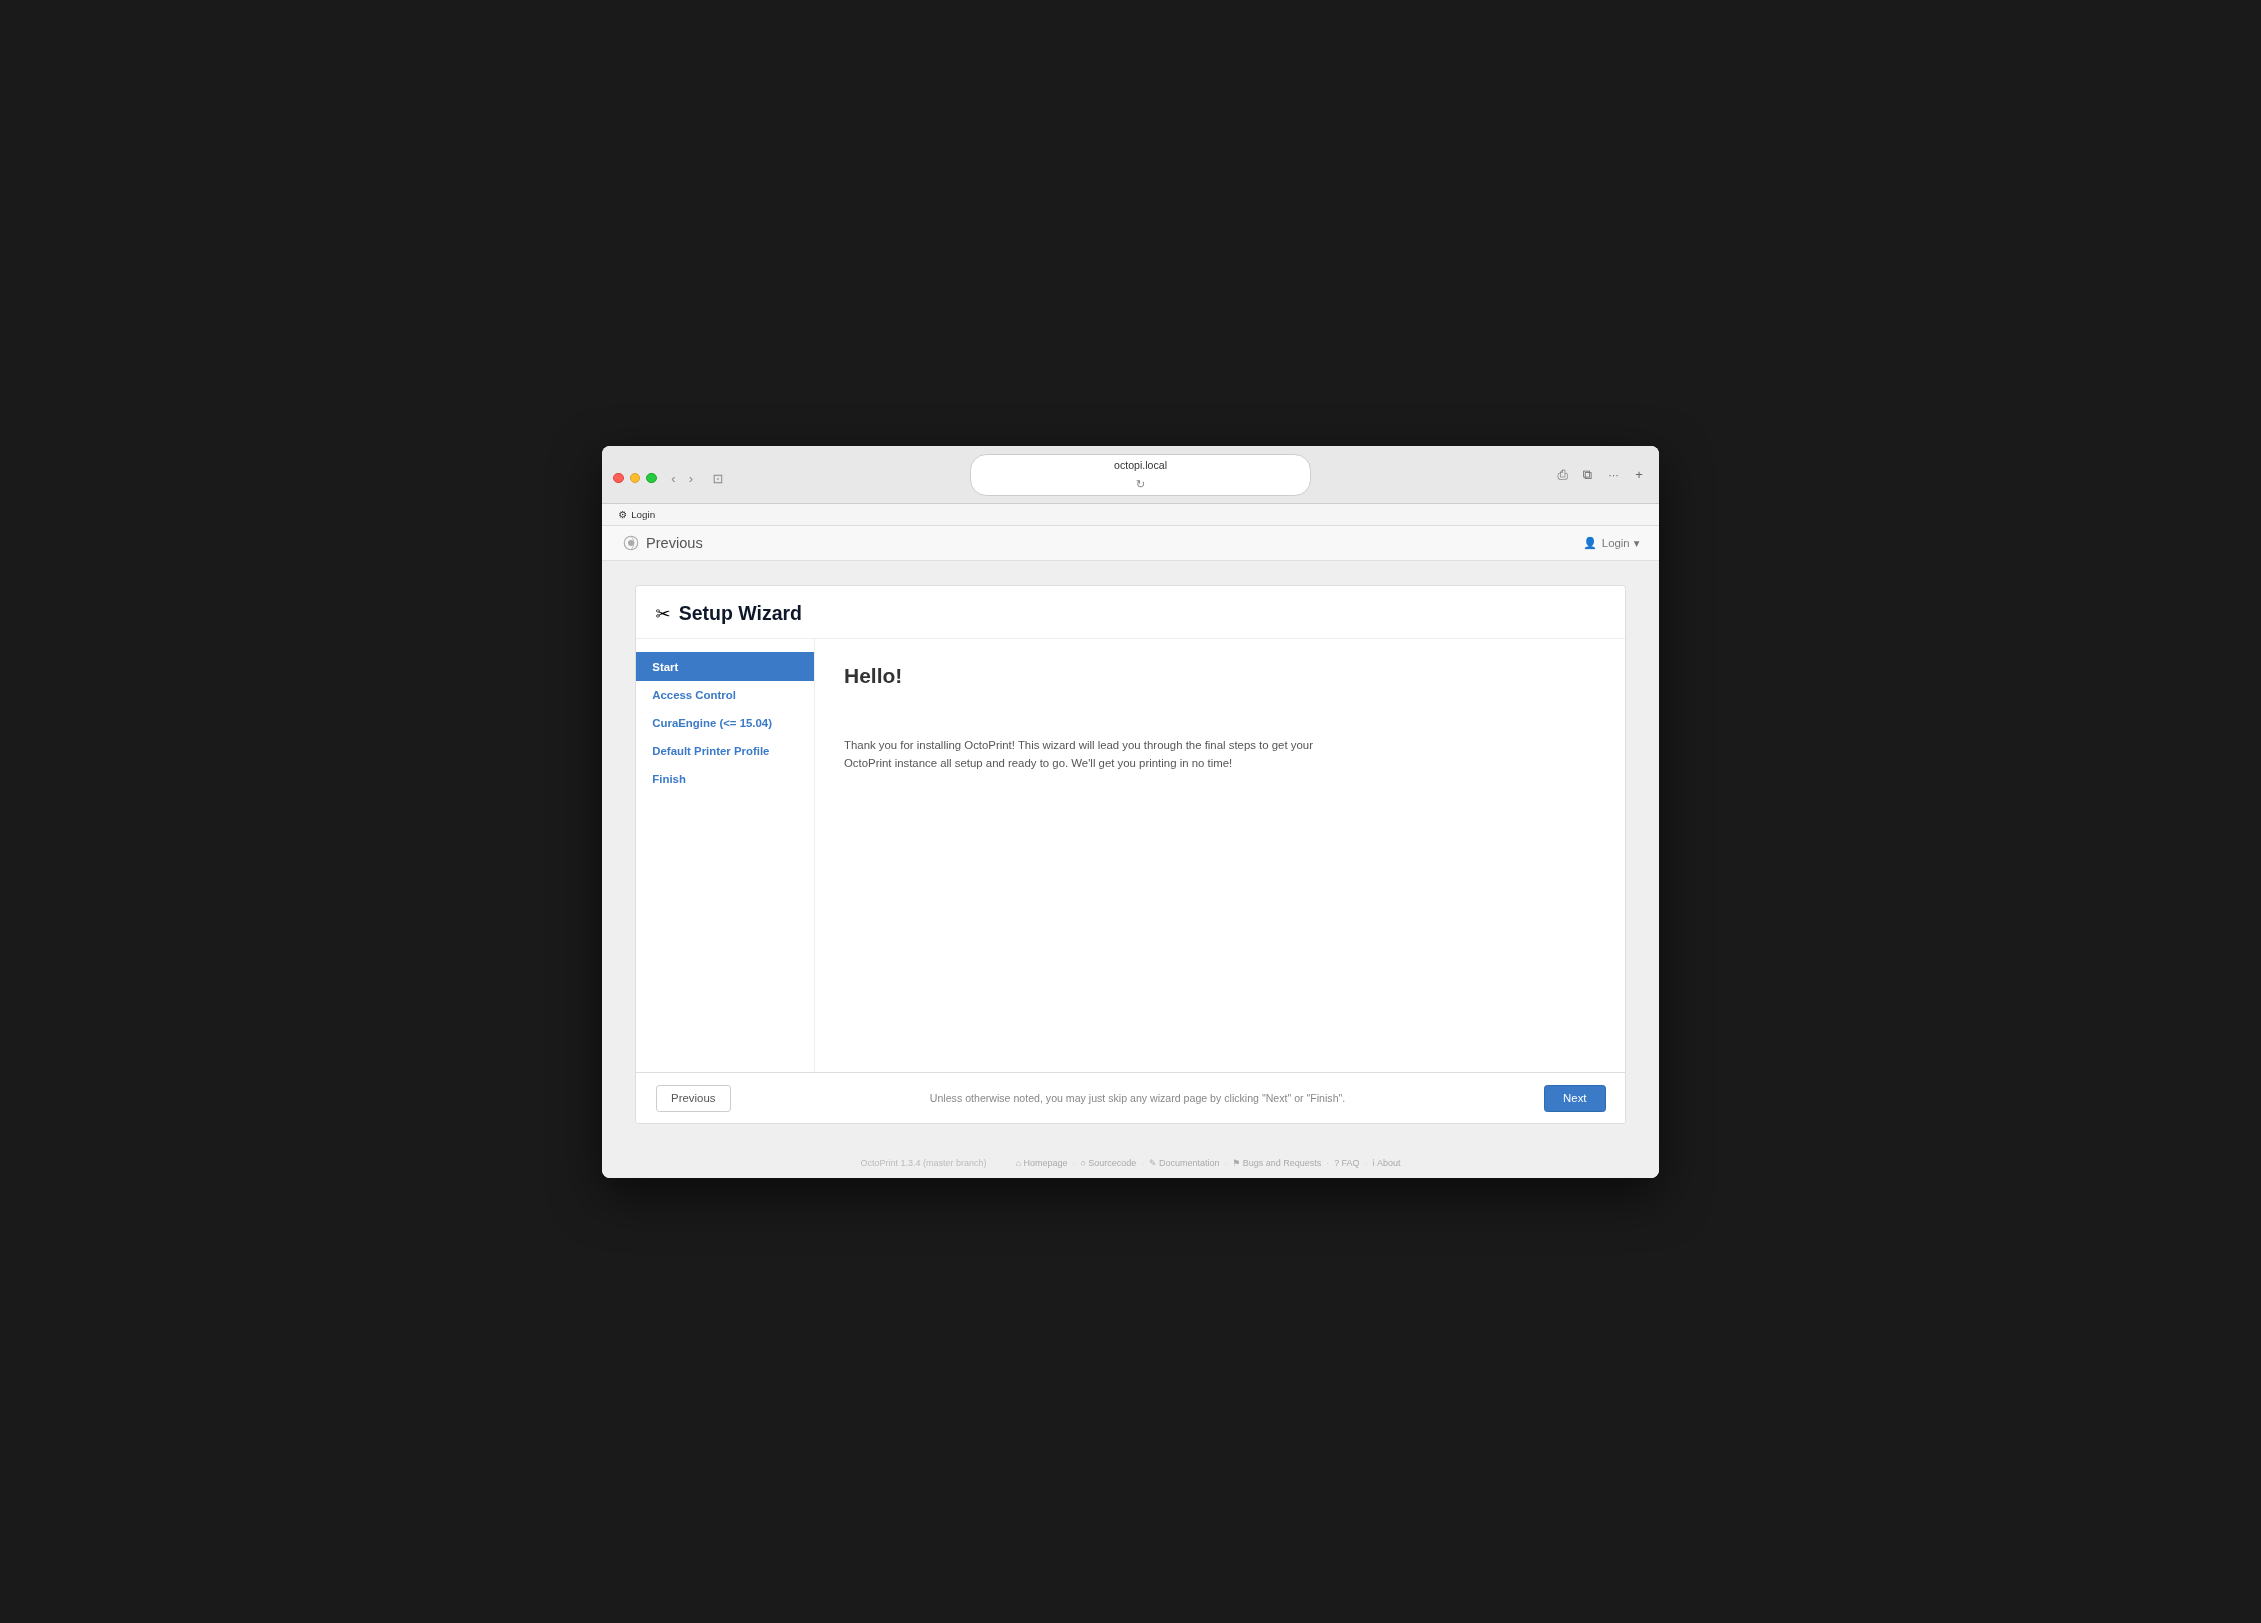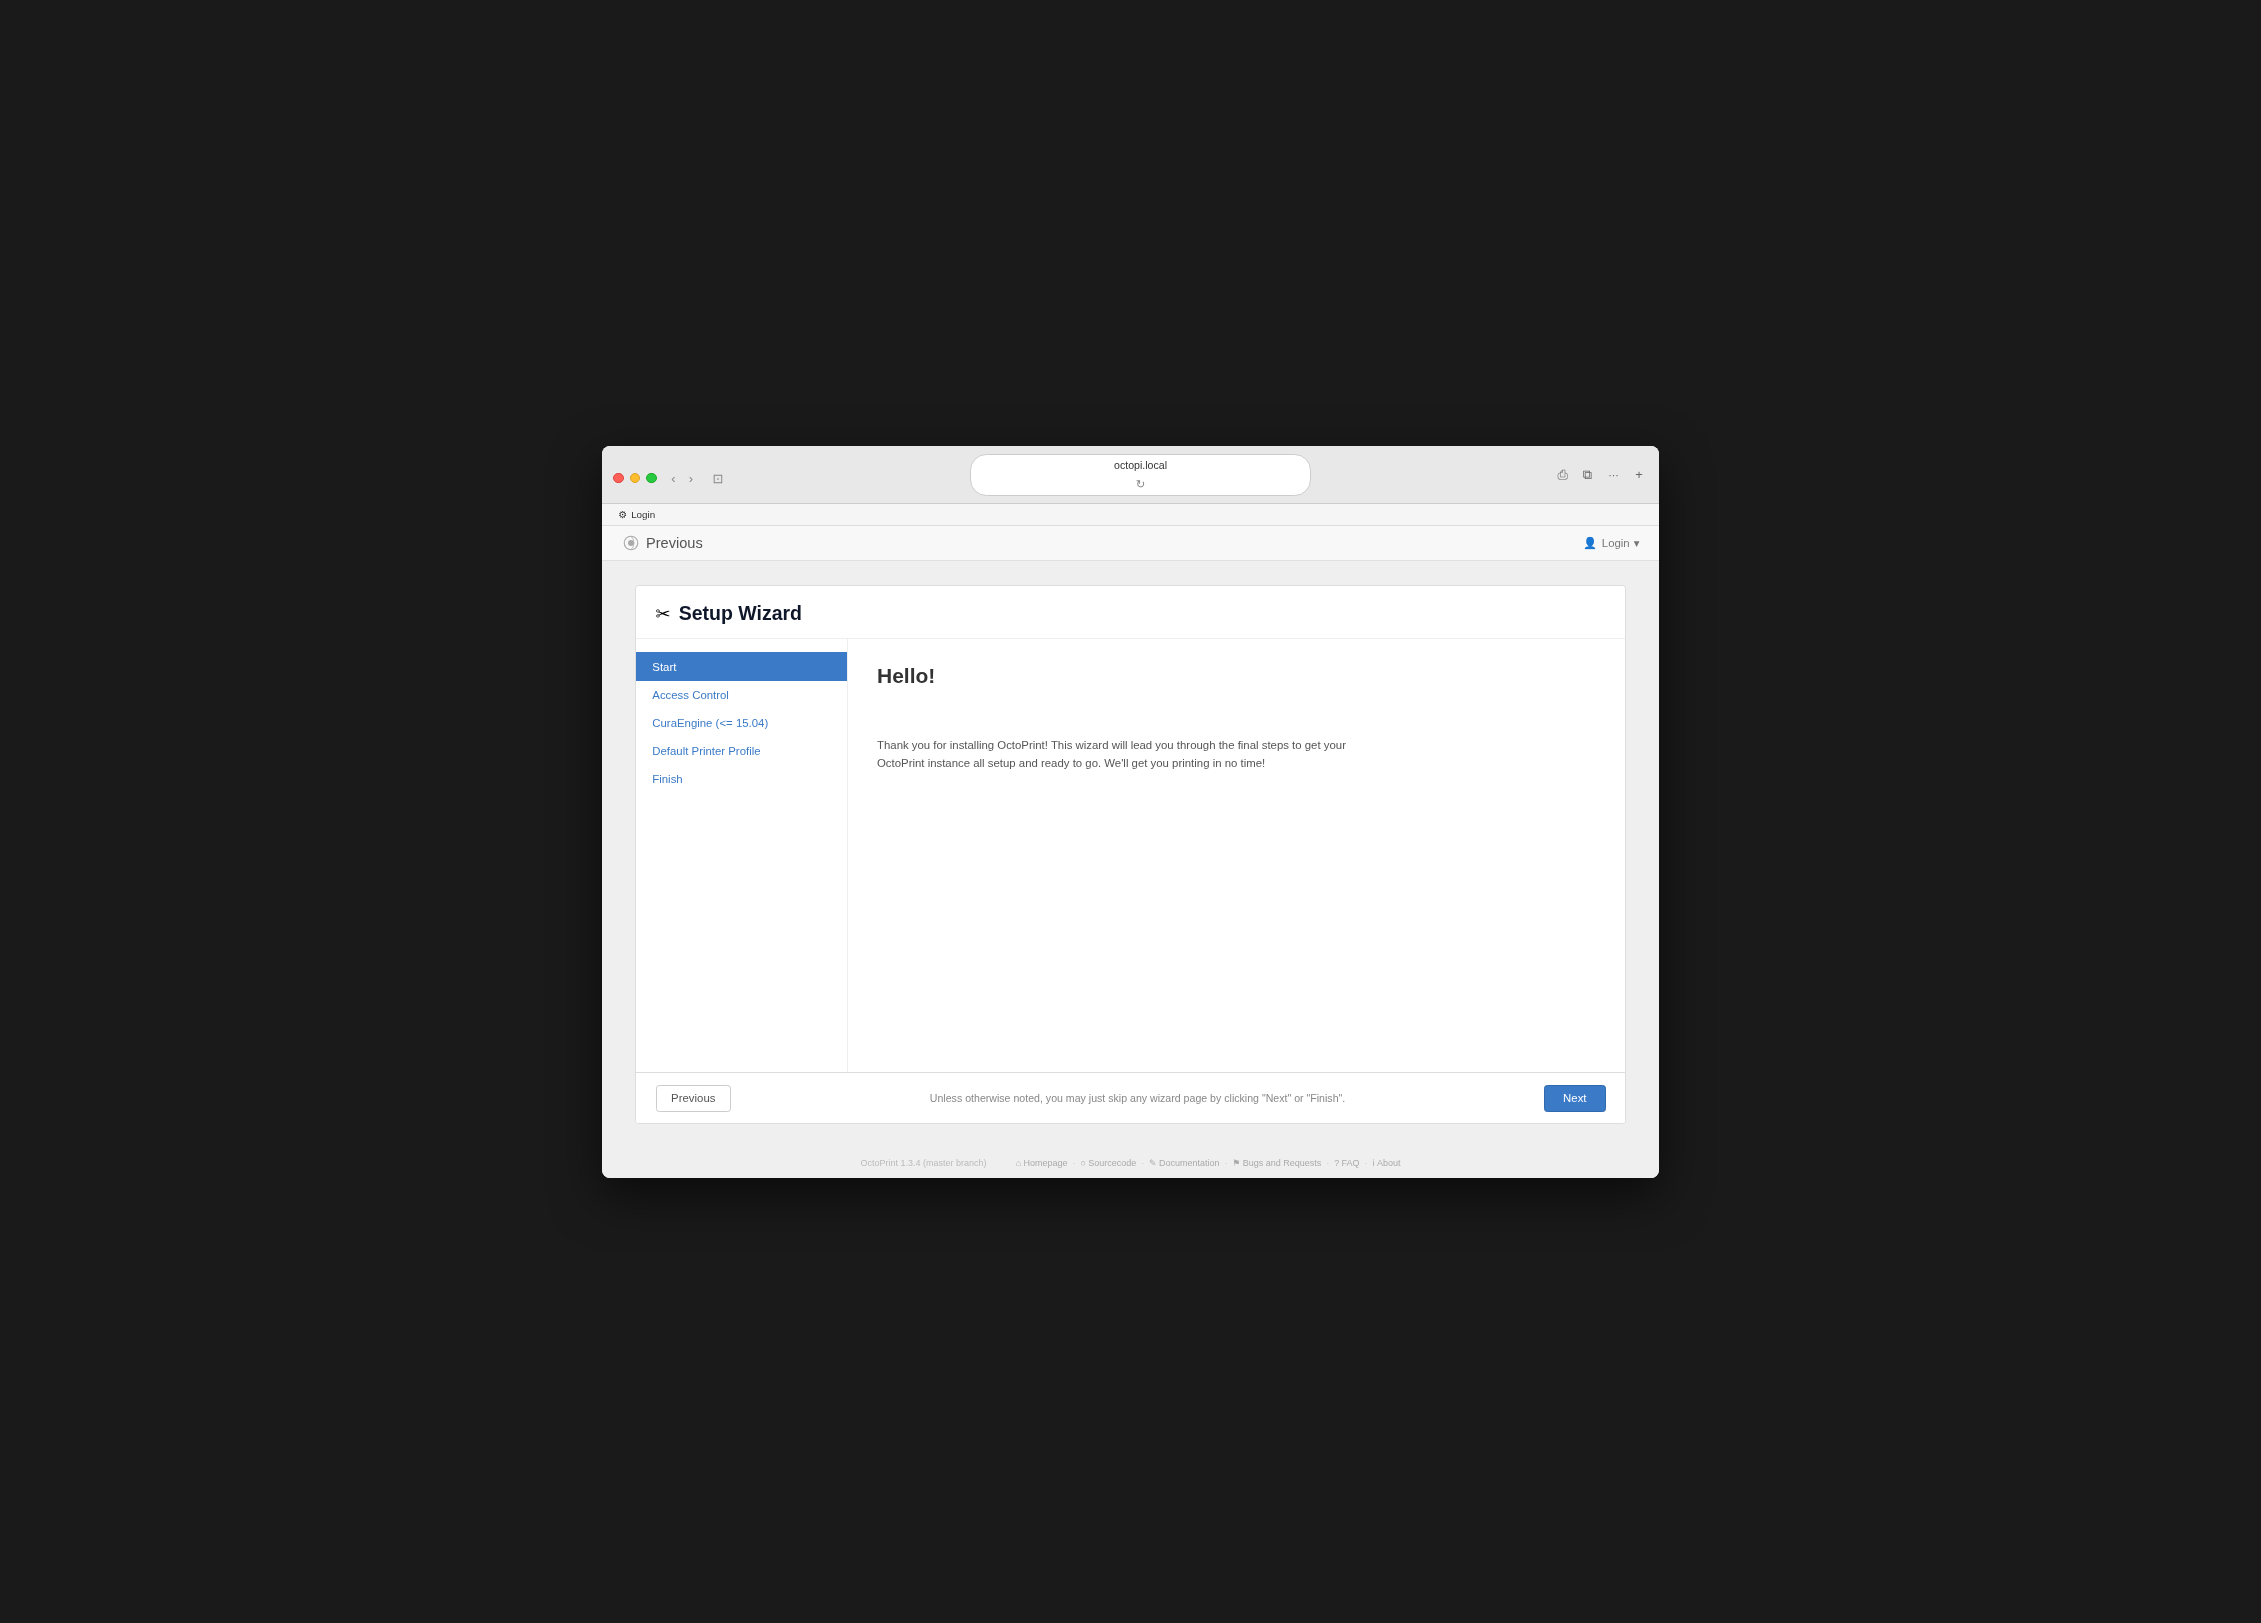--- a/index.html
+++ b/index.html
@@ -244,24 +244,25 @@
       font-size: 18px;
     }
 
     .wizard-body {
       display: flex;
       flex: 1;
     }
 
     
     .wizard-sidebar {
-      width: 212px;
+      width: 179px;
       border-right: 0.8px solid #eee;
       padding: 13px 0;
       flex-shrink: 0;
+      font-weight: bold;
     }
 
     .wizard-nav-item {
       padding: 8.1px 16.3px;
       font-size: 11.4px;
       cursor: pointer;
       color: #3a7ac7;
     }
 
     .wizard-nav-item.active {

